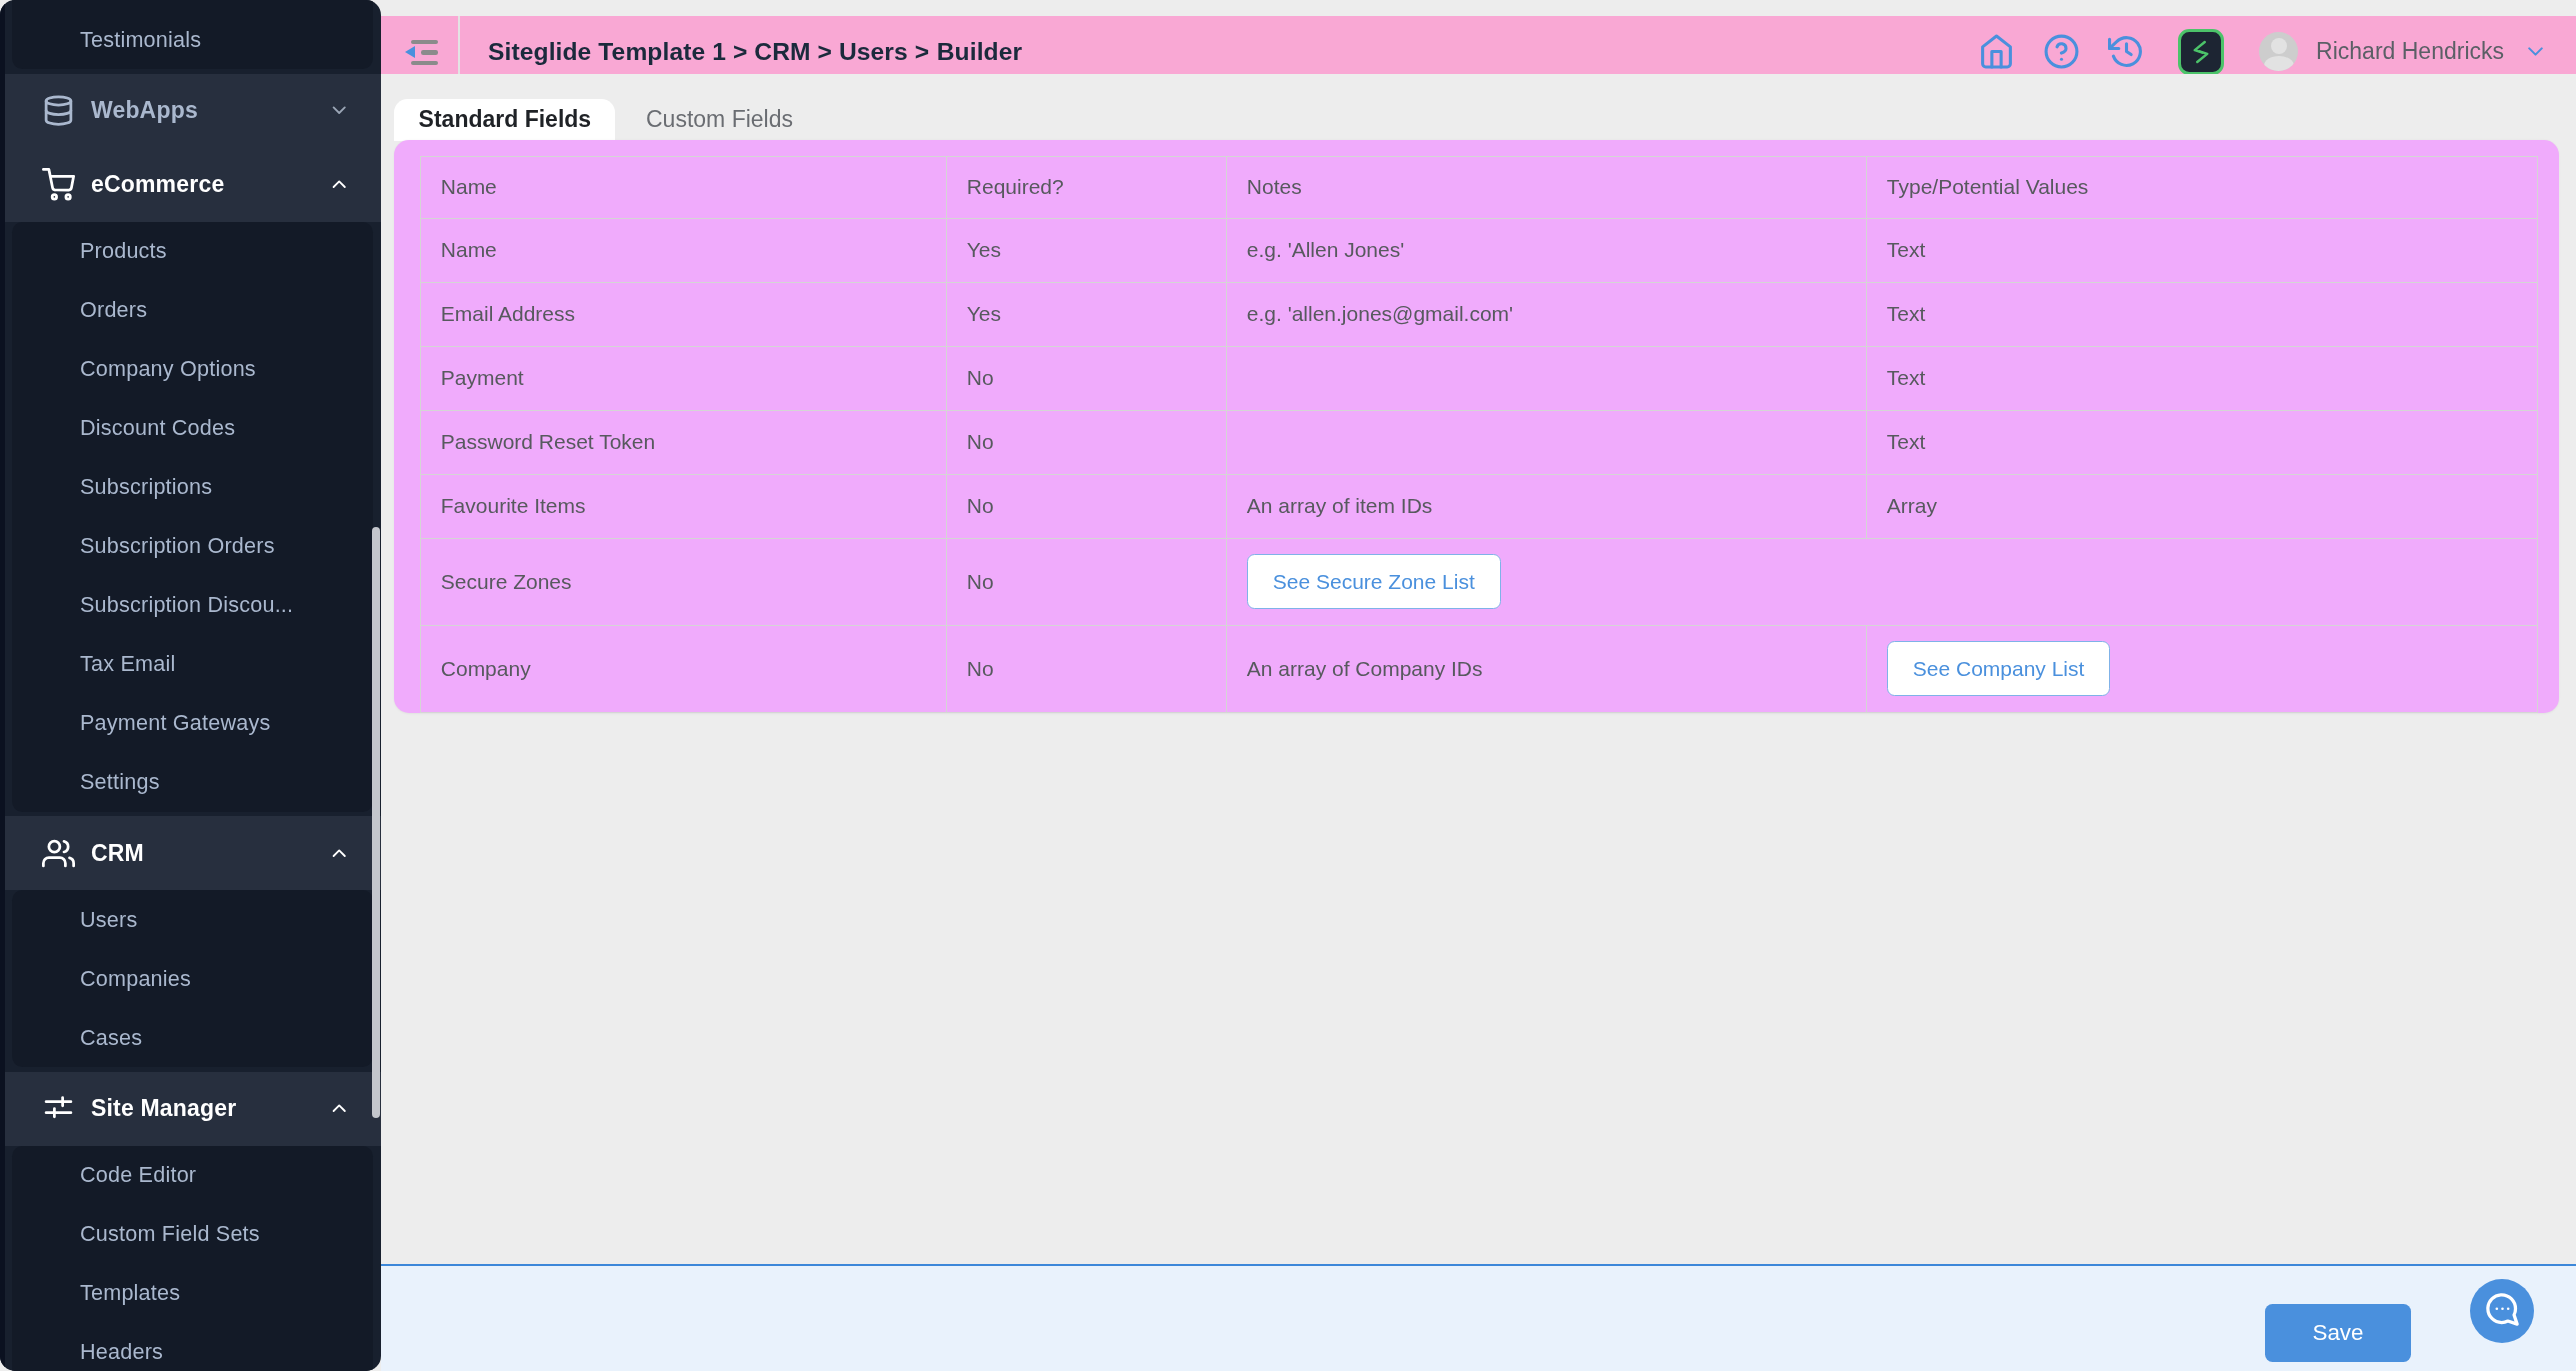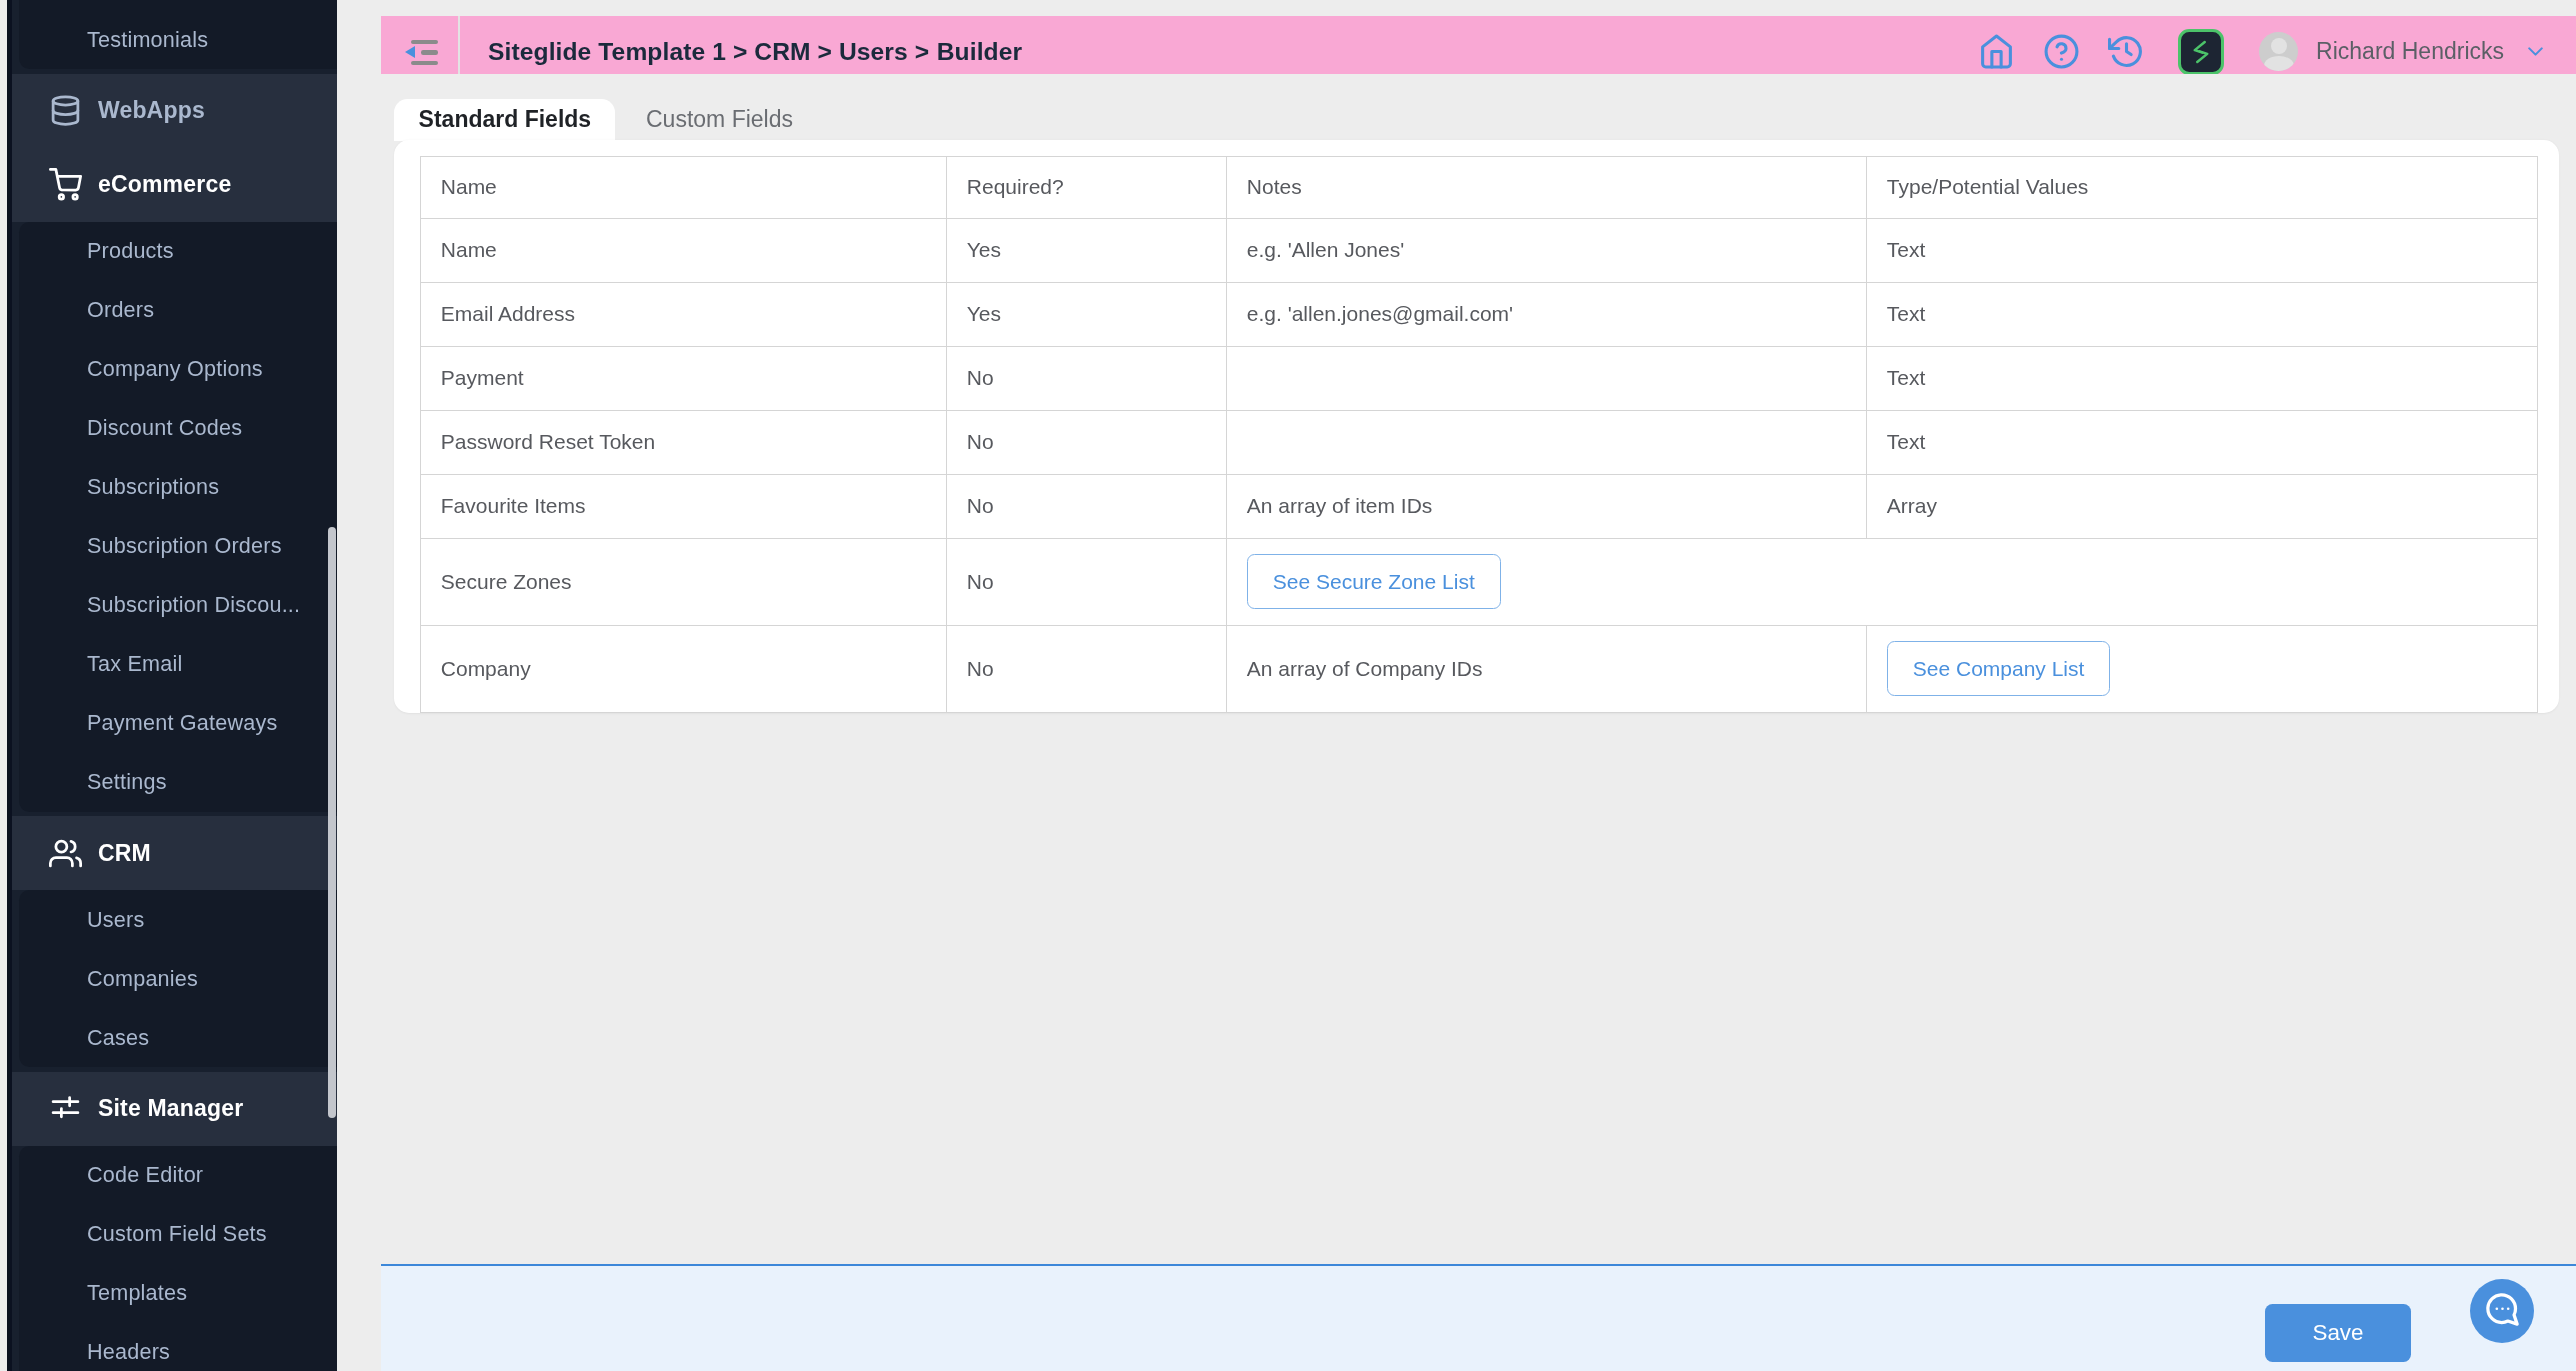--- a/index.html
+++ b/index.html
@@ -1,22 +1,22 @@
 <!DOCTYPE html>
 <html style="font-size:12px"><head>
 <meta charset="utf-8">
 <style>
   * { margin:0; padding:0; box-sizing:border-box; }
   html,body { width:2576px; height:1371px; overflow:hidden;
     font-family:"Liberation Sans","DejaVu Sans",sans-serif; background:#ededed; }
   .app { position:relative; width:2576px; height:1371px; }
 
   
-  .sidebar { position:absolute; left:7px; top:0; width:330px; height:1371px;
-    background:#18202e; overflow:hidden; }
+  .sidebar { position:absolute; left:0; top:0; width:381px; height:1371px;
+    background:#18202e; overflow:hidden;border-radius:15px; }
   .sidebar .edge { position:absolute; left:0; top:0; width:4.5px; height:100%; background:#0b1120; }
   .sb-flow { position:absolute; left:4.5px; top:0; width:376px; }
   .group { margin:0 7.5px 4.5px 7.5px; background:#131a27; border-radius:10.4px; }
   .group.gtop { height:69px; border-radius:0 0 10.4px 10.4px; display:flex; align-items:flex-end; }
   .sub-item { height:59px; display:flex; align-items:center; padding-left:68px;
     color:#aab8ce; font-size:21.6px; letter-spacing:0.2px; cursor:pointer; width:100%; }
   .sub-item span { white-space:nowrap; overflow:hidden; text-overflow:ellipsis; max-width:283px; }
   .section-block { background:#272f3e; }
   .section { height:74px; display:flex; align-items:center; padding:0 30px 0 37px; cursor:pointer; }
   .section .s-icon { width:33px; height:33px; margin-right:16.4px; flex:0 0 auto; }
@@ -56,21 +56,21 @@
   .user-name { font-size:23px; color:#5b5f66; font-weight:500; margin-left:-10.4px; cursor:pointer; }
   .user-chev { width:25px; height:25px; color:#4a90dd; margin-left:-9px; cursor:pointer; }
 
   
   .main { position:absolute; left:381px; top:74px; right:0; bottom:107px; background:#ededed; }
   .tab { position:absolute; top:24.6px; height:42px; display:flex; align-items:center;
     justify-content:center; font-size:23px; cursor:pointer; }
   .tab.active { left:13.4px; width:221px; background:#ffffff; border-radius:13.4px 13.4px 0 0;
     color:#1f2226; font-weight:600; }
   .tab.inactive { left:253px; width:171px; color:#6a6d72; font-weight:500; }
-  .panel { position:absolute; left:13.4px; top:66px; width:2165px; height:573px; background:#ffffff;
+  .panel { position:absolute; left:13.4px; top:66px; width:2165px; height:573px; background:#f0abfc;
     border-radius:15px; box-shadow:0 0.7px 2.2px rgba(0,0,0,.05); }
   .table { position:absolute; left:26px; top:15.7px; width:2118px;
     border:0.7px solid #d5d5d5; font-size:21px; color:#57595e; }
   .trow { display:grid; grid-template-columns:526px 280px 640px 669px; border-bottom:0.7px solid #d5d5d5; }
   .trow:last-child { border-bottom:none; }
   .tcell { border-right:0.7px solid #d5d5d5; display:flex; align-items:center; padding-left:19.4px; }
   .tcell:last-child { border-right:none; }
   .h82 { height:61px; } .h84 { height:63px; } .h116 { height:86px; } .h115 { height:86px; }
   .link-btn { height:55px; padding:0 25px; background:#ffffff; border:1.5px solid #7fb2e8;
     border-radius:7.5px; color:#4a90dd; font-size:21px; font-weight:500;

